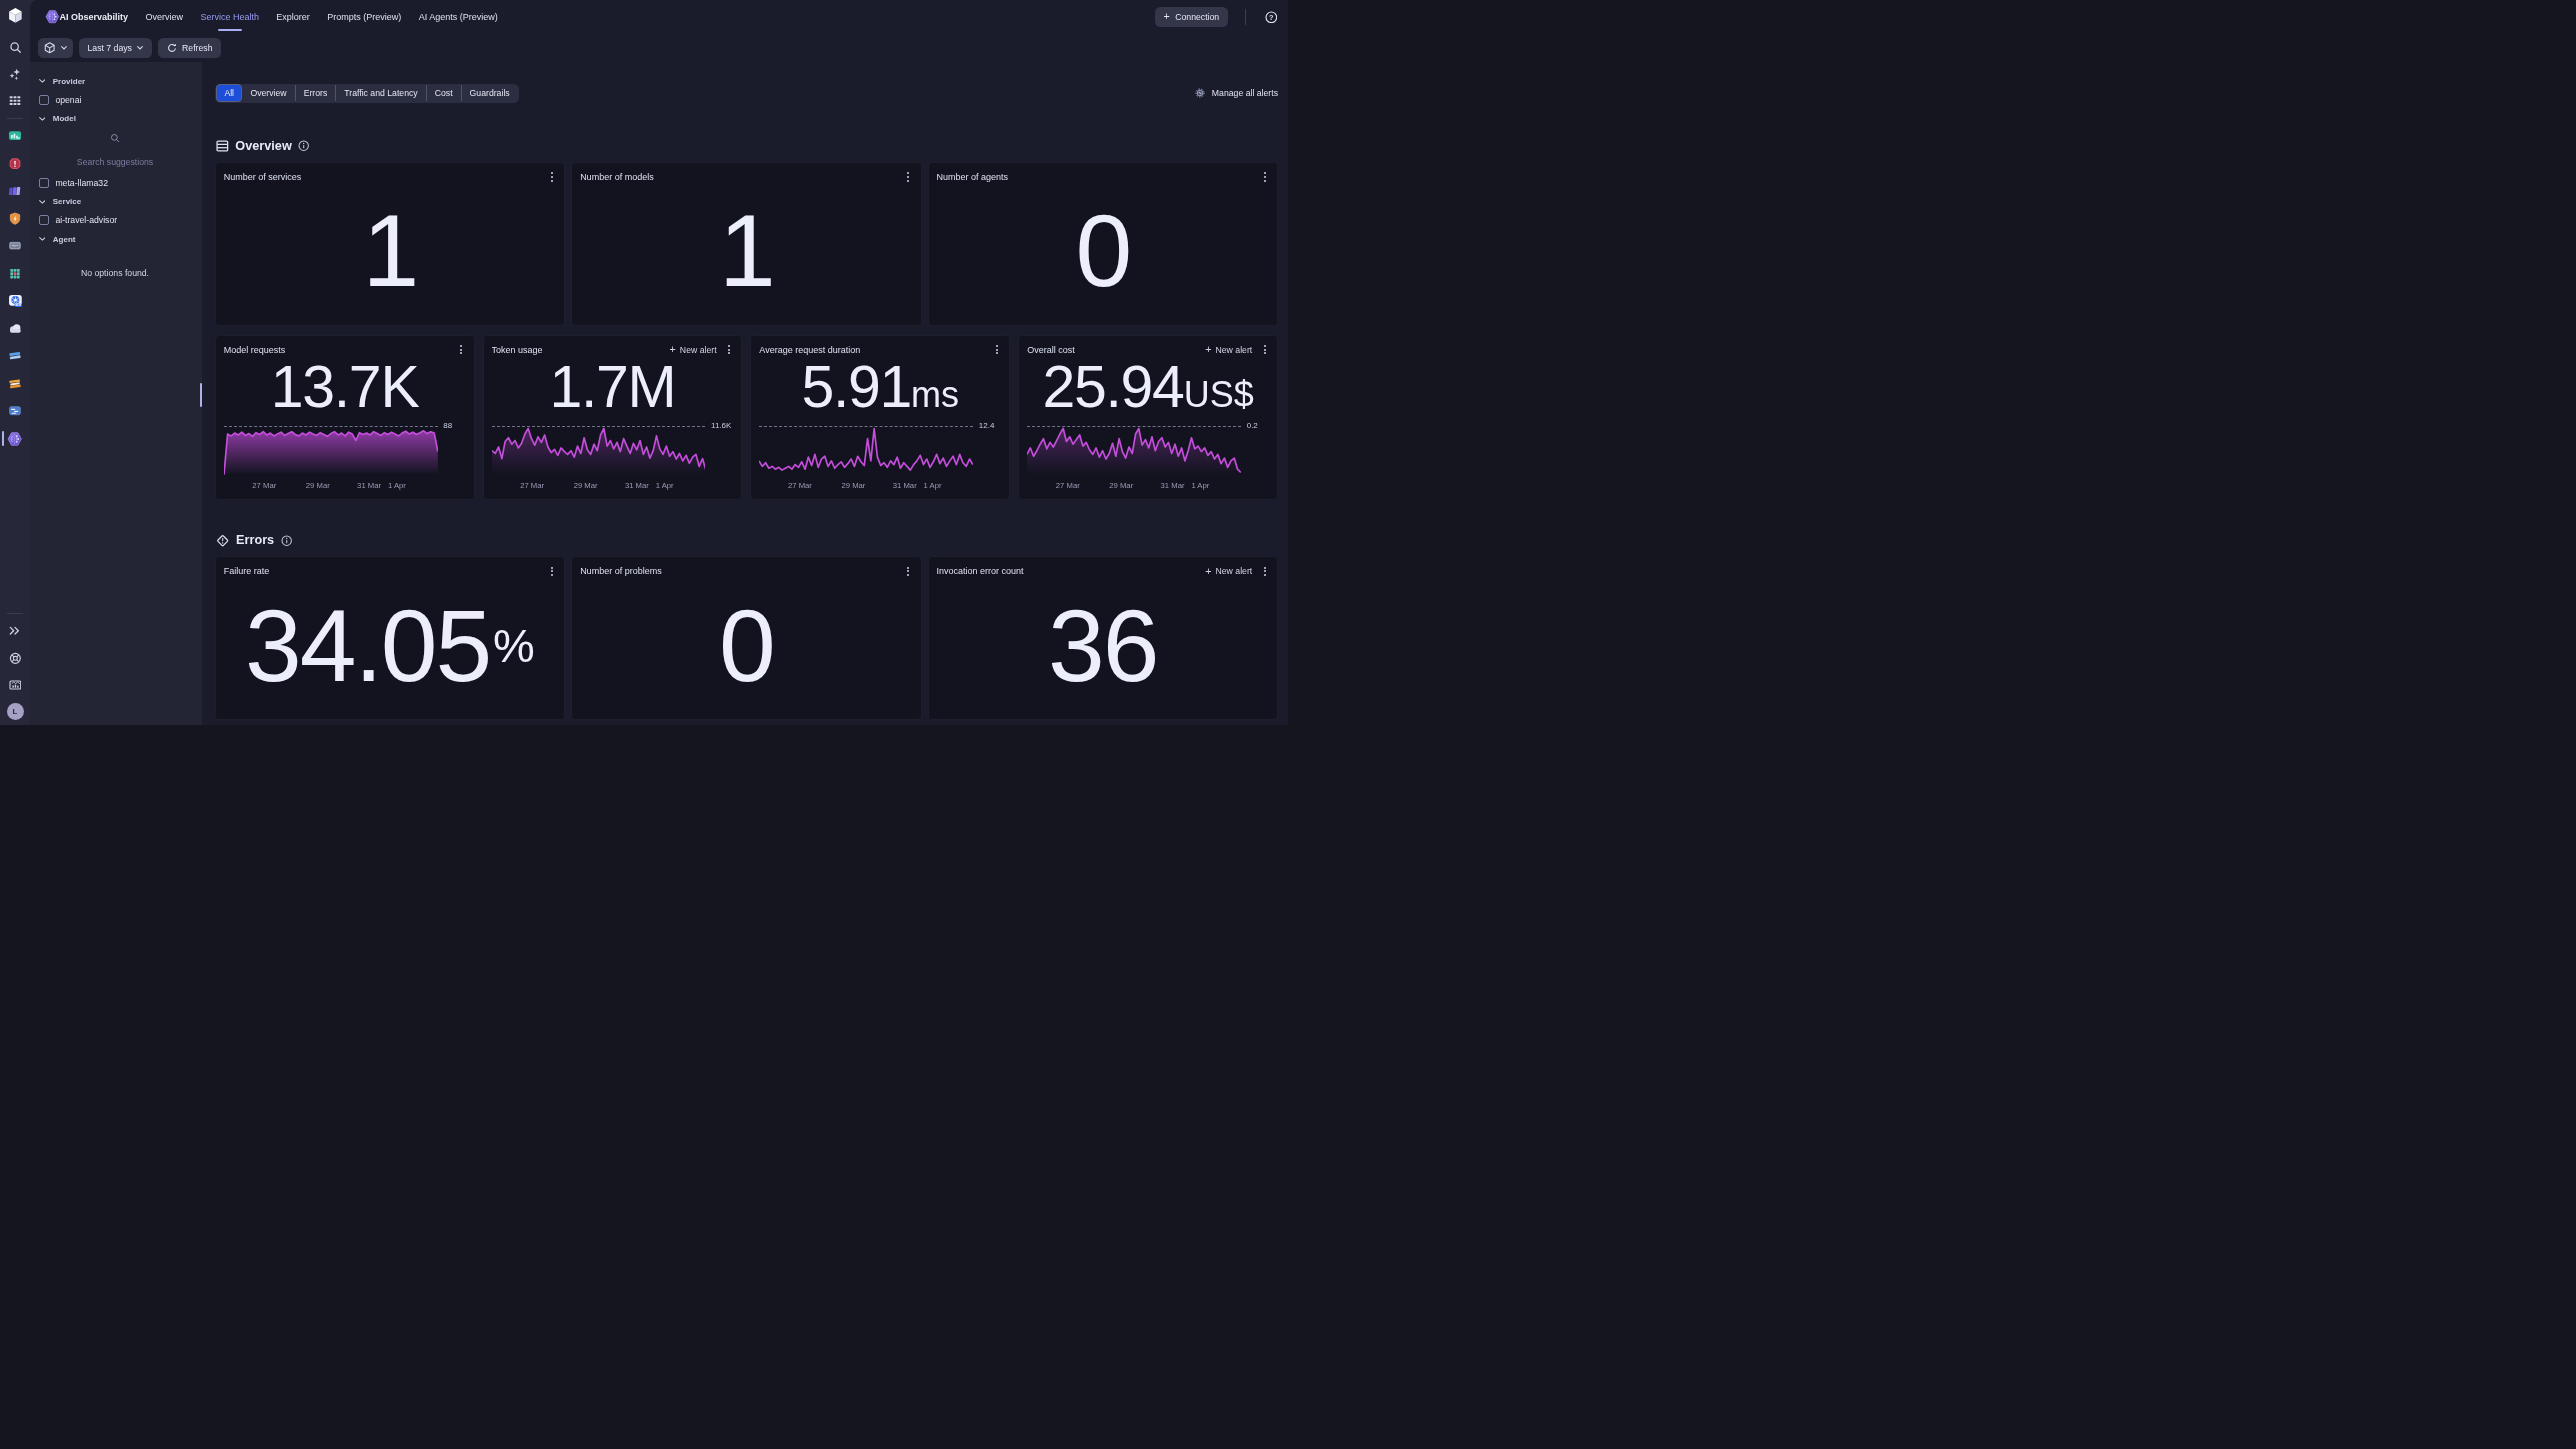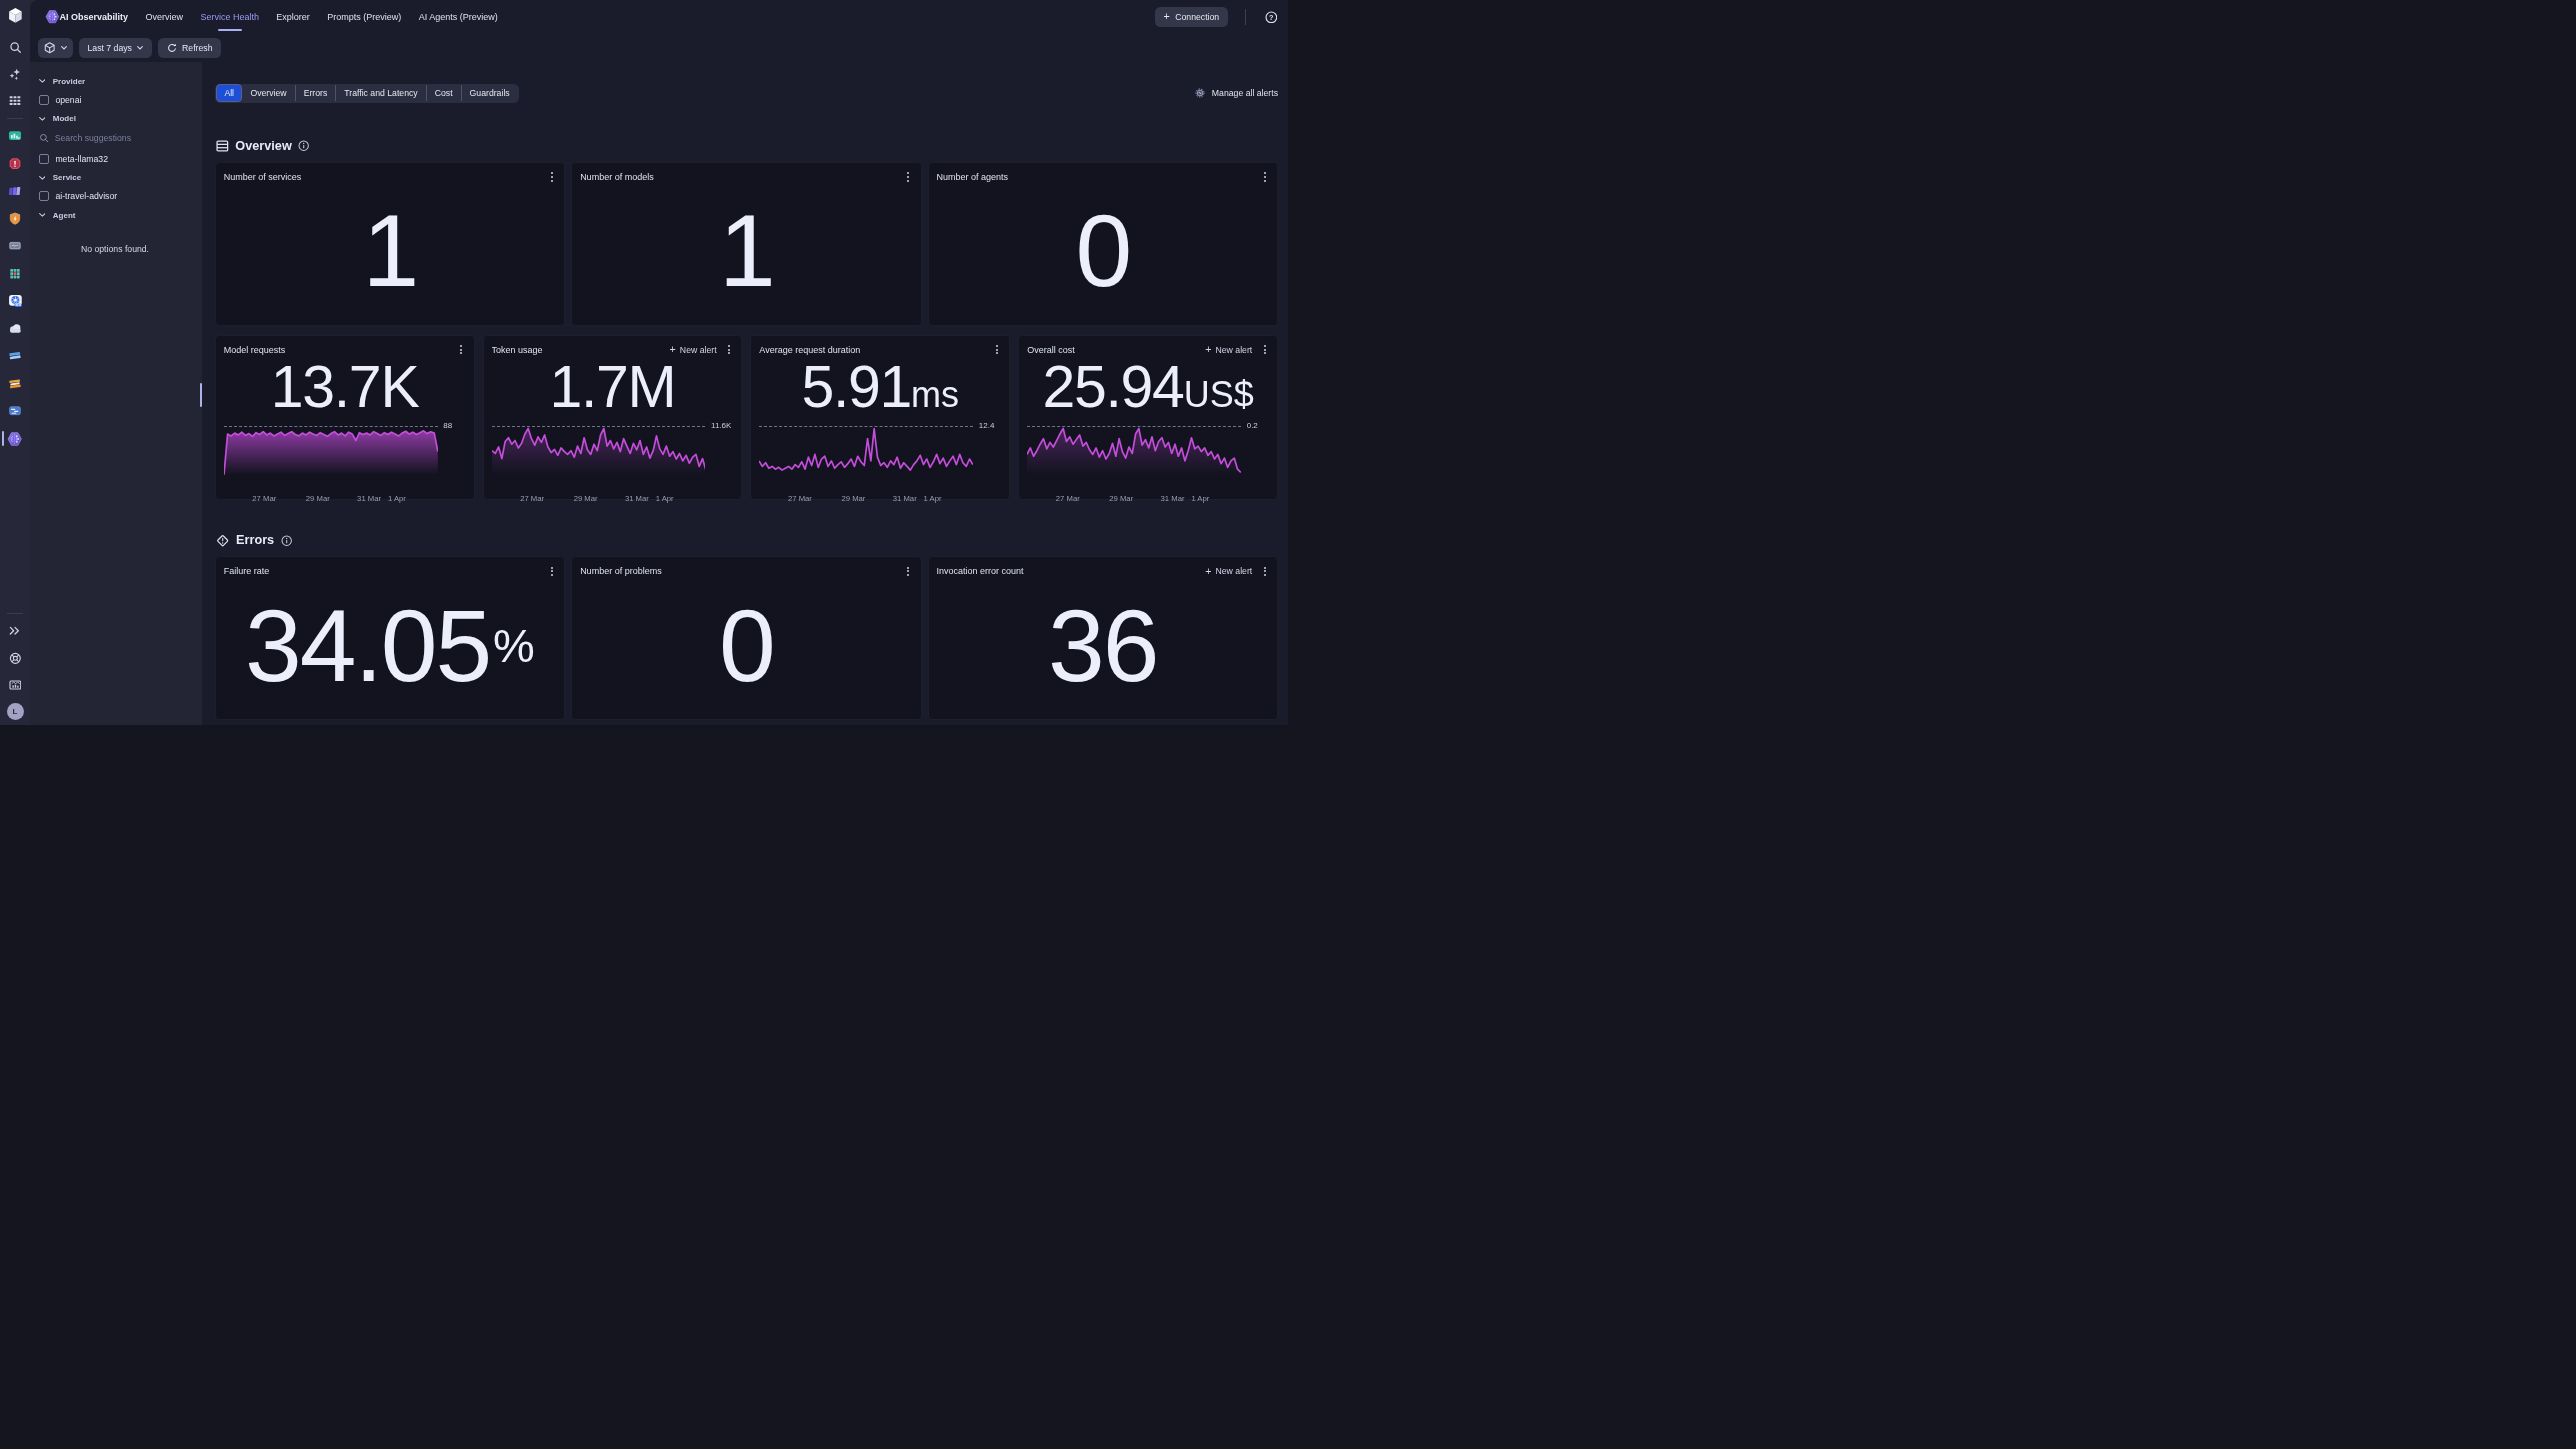--- a/index.html
+++ b/index.html
@@ -40,21 +40,21 @@
   .cube-btn{padding:0 6px;}
   .filter-input{flex:1;height:21px;background:#0d0e19;border:0.7px solid #3f415a;border-radius:5.4px;
                 display:flex;align-items:center;gap:6px;padding:0 7.4px;color:#8a8da8;font-size:8.7px;cursor:text;}
 
   
   .body-row{flex:1;display:flex;min-height:0;}
   .filter-panel{width:172px;flex-shrink:0;background:#232434;padding:10.7px 9.4px 0 7.4px;position:relative;}
   .fp-head{display:flex;align-items:center;gap:7.4px;font-size:8px;font-weight:700;color:#c9cce0;padding:4px 1.3px;cursor:pointer;}
   .fp-item{display:flex;align-items:center;gap:6.7px;padding:5.4px 1.3px;font-size:8.7px;color:#e2e4f4;cursor:pointer;}
   .checkbox{width:10px;height:10px;border:1px solid #7b7fa0;border-radius:2px;background:transparent;flex-shrink:0;}
-  .fp-search{display:flex;align-items:center;gap:6px;padding:5.4px 1.3px;color:#7c7f9e;font-size:8.7px;cursor:text;}
+  .fp-search{display:flex;align-items:center;gap:14px;padding:5.4px 1.3px;color:#7c7f9e;font-size:8.7px;cursor:text;flex-direction:column;}
   .fp-empty{text-align:center;color:#d6d8ea;font-size:8.7px;margin-top:20px;}
   .panel-handle{position:absolute;right:0;top:321px;width:2px;height:24px;border-radius:1.3px;background:#aeb2e8;cursor:col-resize;}
 
   .content{flex:1;min-width:0;padding:0 10px 0 12.7px;overflow:hidden;}
 
   
   .pill-row{margin-top:21.5px;display:flex;align-items:center;height:19px;}
   .pills{display:flex;align-items:stretch;background:#2b2d41;border-radius:5.4px;padding:1.3px;height:19px;}
   .pill{display:flex;align-items:center;padding:0 8px;font-size:8.7px;color:#e6e8f4;cursor:pointer;border-left:0.7px solid #50526b;}
   .pill:first-child{border-left:none;}
@@ -83,21 +83,21 @@
 
   .trend-value{height:67px;margin-top:1.3px;display:flex;align-items:baseline;justify-content:center;
                font-size:59px;line-height:1;color:#eceefc;letter-spacing:-1.3px;}
   .trend-unit{font-size:36px;letter-spacing:0;}
   .spark-wrap{margin-top:auto;}
   .spark{position:relative;height:50px;margin-right:28px;}
   .spark svg{position:absolute;inset:0;width:100%;height:100%;display:block;}
   .dash{position:absolute;left:0;right:0;top:0;border-top:0.7px dashed #70738c;}
   .spark-max{position:absolute;right:-28px;top:-4.7px;width:27px;font-size:8px;color:#cdcfe0;padding-left:4.7px;}
   .spark-x{position:relative;height:16px;margin-right:28px;font-size:7.7px;color:#9a9db5;}
-  .spark-x span{position:absolute;top:18px;transform:translateX(-50%);white-space:nowrap;}
+  .spark-x span{position:absolute;top:5px;transform:translateX(-50%);white-space:nowrap;}
 </style>
 </head>
 <body>
 
 <div class="app">
 
   <aside class="rail">
     <div class="rail-logo">
       <svg width="14.8" height="15.4" viewBox="0 0 20 22">
         <polygon points="10,0 19,5 10,10 1,5" fill="#ffffff"></polygon>

